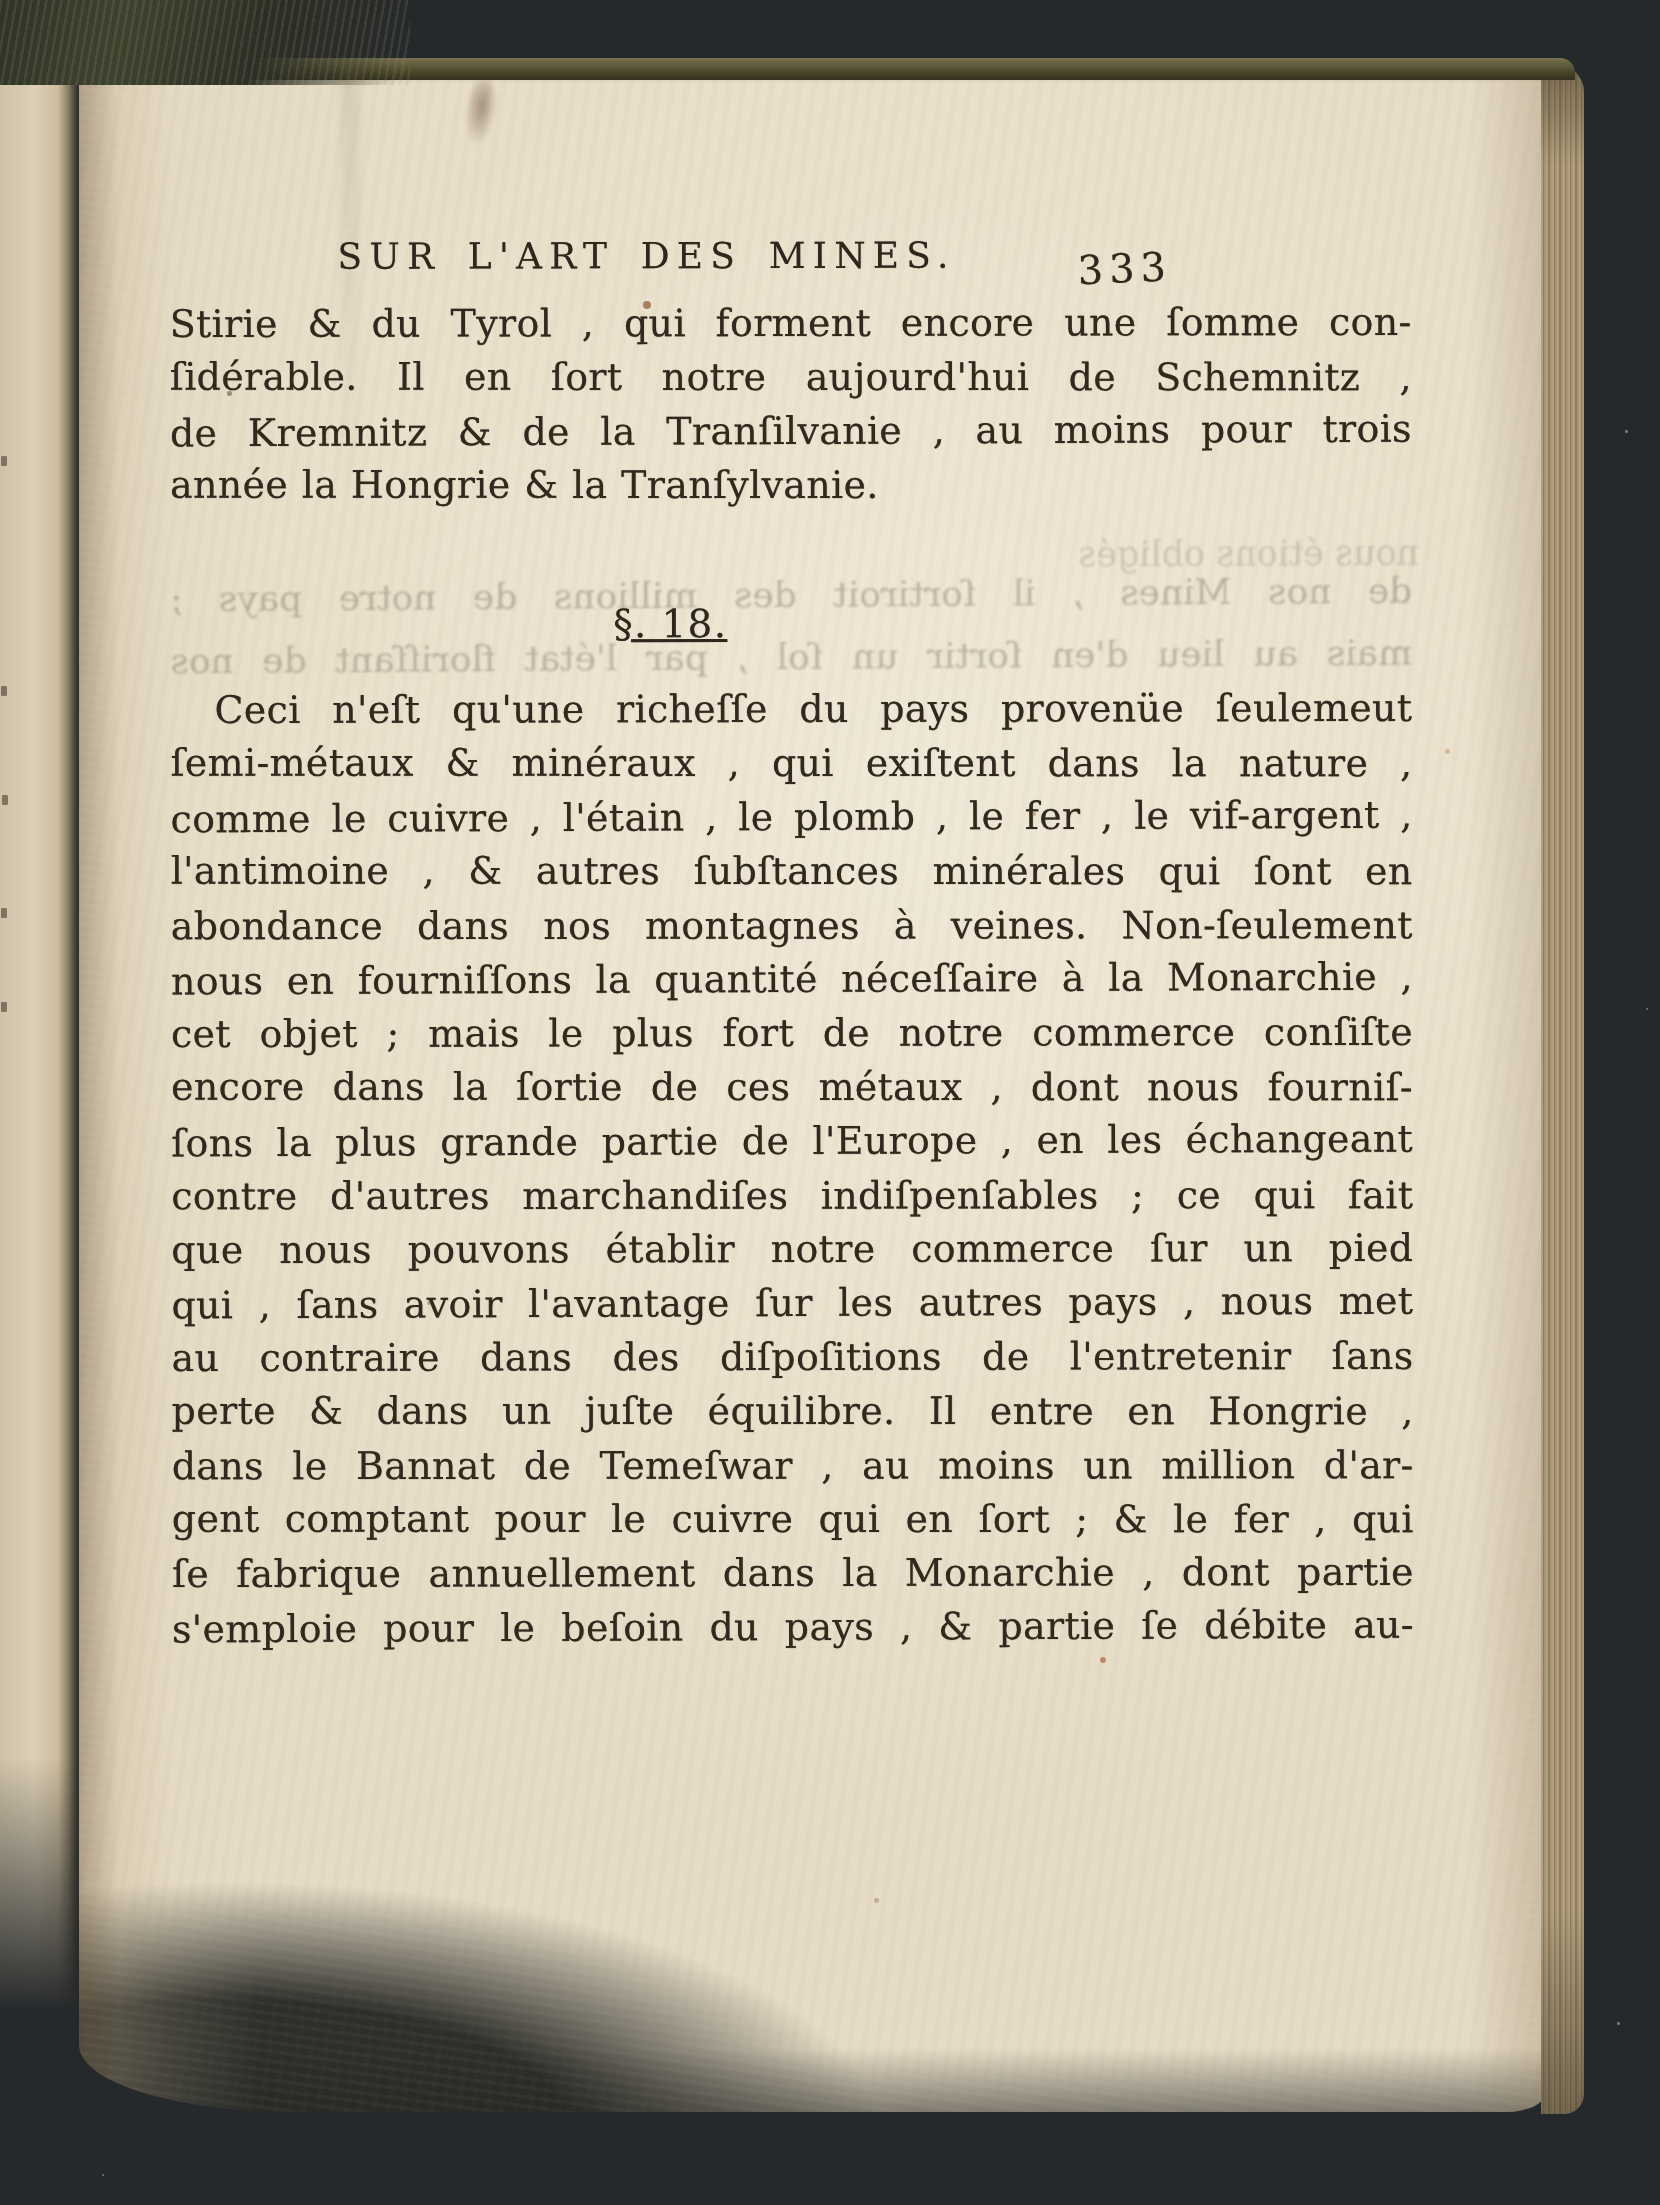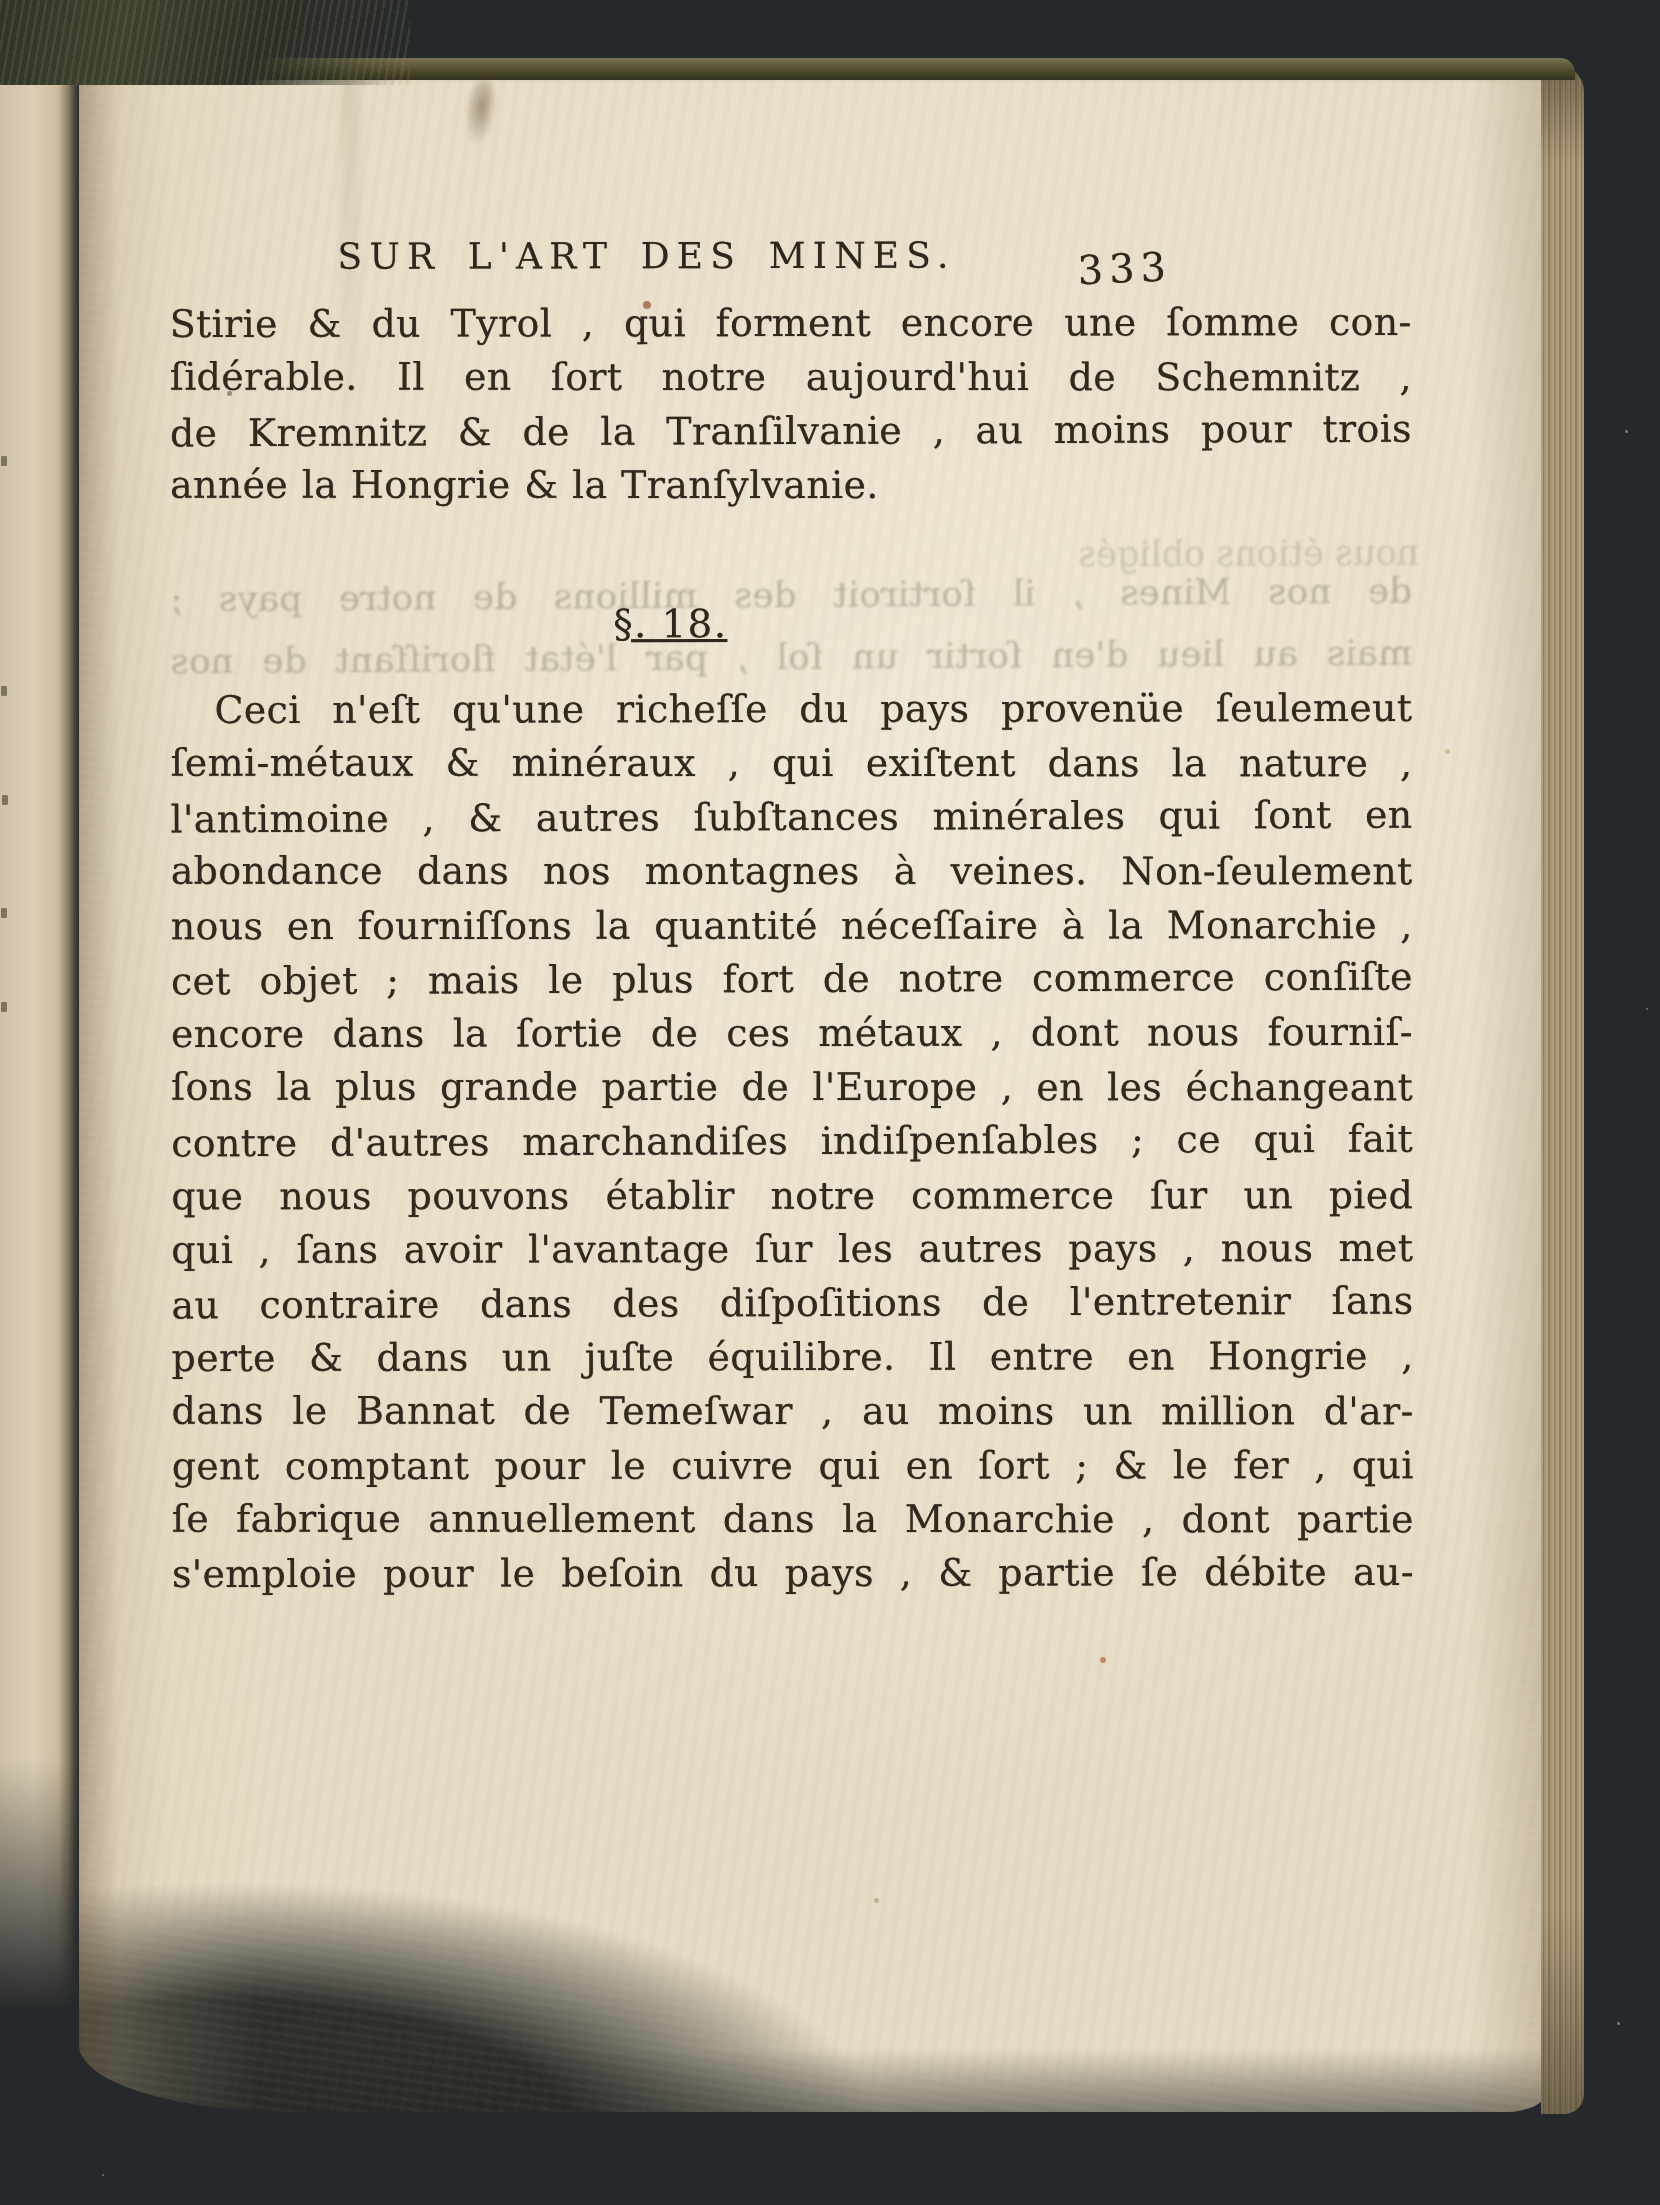--- a/index.html
+++ b/index.html
@@ -159,20 +159,21 @@
   </div>
 
   <div class="ghost-frag g0">nous étions obligés</div>
   <div class="ghost g1">de nos Mines , il ſortiroit des millions de notre pays ;</div>
   <div class="section">§. 18.</div>
   <div class="ghost g2">mais au lieu d'en ſortir un ſol , par l'état floriſſant de nos</div>
 
   <div class="para para2">
     <div class="line indent">Ceci n'eſt qu'une richeſſe du pays provenüe ſeulemeut</div>
     <div class="line">ſemi-métaux &amp; minéraux , qui exiſtent dans la nature ,</div>
+    <div class="line">comme le cuivre , l'étain , le plomb , le fer , le vif-argent ,</div>
     <div class="line">l'antimoine , &amp; autres ſubſtances minérales qui ſont en</div>
     <div class="line">abondance dans nos montagnes à veines. Non-ſeulement</div>
     <div class="line">nous en fourniſſons la quantité néceſſaire à la Monarchie ,</div>
     <div class="line">cet objet ; mais le plus fort de notre commerce conſiſte</div>
     <div class="line">encore dans la ſortie de ces métaux , dont nous fourniſ-</div>
     <div class="line">ſons la plus grande partie de l'Europe , en les échangeant</div>
     <div class="line">contre d'autres marchandiſes indiſpenſables ; ce qui fait</div>
     <div class="line">que nous pouvons établir notre commerce ſur un pied</div>
     <div class="line">qui , ſans avoir l'avantage ſur les autres pays , nous met</div>
     <div class="line">au contraire dans des diſpoſitions de l'entretenir ſans</div>

